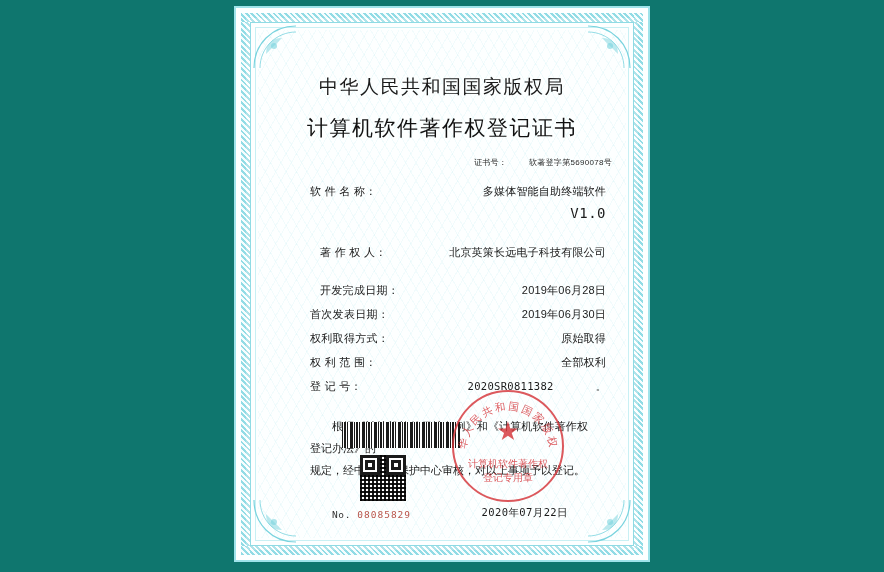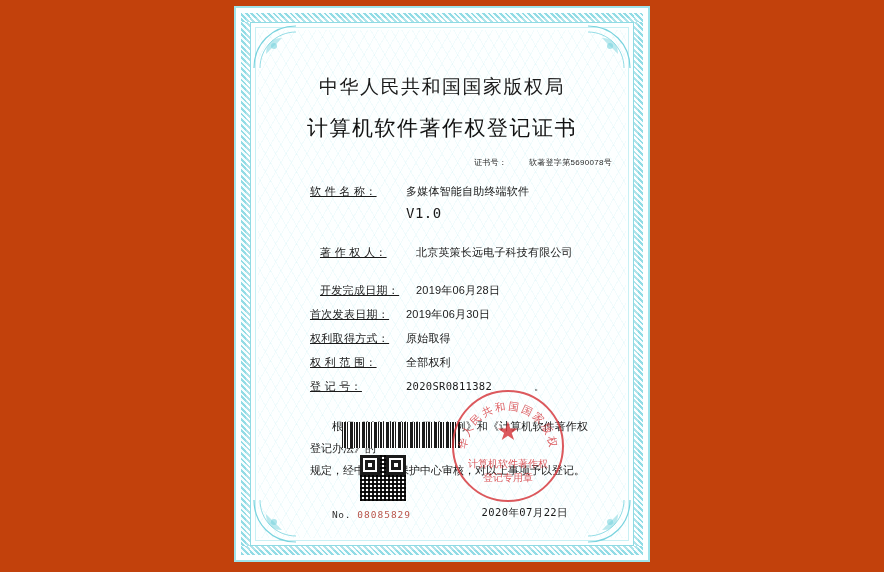--- a/index.html
+++ b/index.html
@@ -9,21 +9,21 @@
     width: 884px;
     height: 572px;
     overflow: hidden;
     font-family: "Liberation Sans", sans-serif;
   }
 
   #certificate-page {
     position: relative;
     width: 884px;
     height: 572px;
-    background: #c2410c;
+    background: #0f766e;
   }
 
   
   .cert-frame {
     position: absolute;
     left: 234px;
     top: 6px;
     width: 416px;
     height: 556px;
     background: #fdffff;
@@ -153,25 +153,25 @@
     margin-bottom: 8px;
     font-size: 11px;
     color: #1a1a1a;
     line-height: 1.45;
   }
   .field-label {
     width: 96px;
     flex: 0 0 96px;
     white-space: nowrap;
     letter-spacing: 0.3px;
-    text-decoration: underline;
   }
   .field-value {
     flex: 1;
     letter-spacing: 0.2px;
+    text-align: right;
   }
   .field-value-sub {
     font-family: "DejaVu Sans Mono", "Liberation Mono", monospace;
     font-size: 14px;
     letter-spacing: 0.5px;
     margin-top: 3px;
   }
   .field-row.gap-top { margin-top: 22px; margin-left: 10px; }
   .field-value.mono {
     font-family: "DejaVu Sans Mono", "Liberation Mono", monospace;

